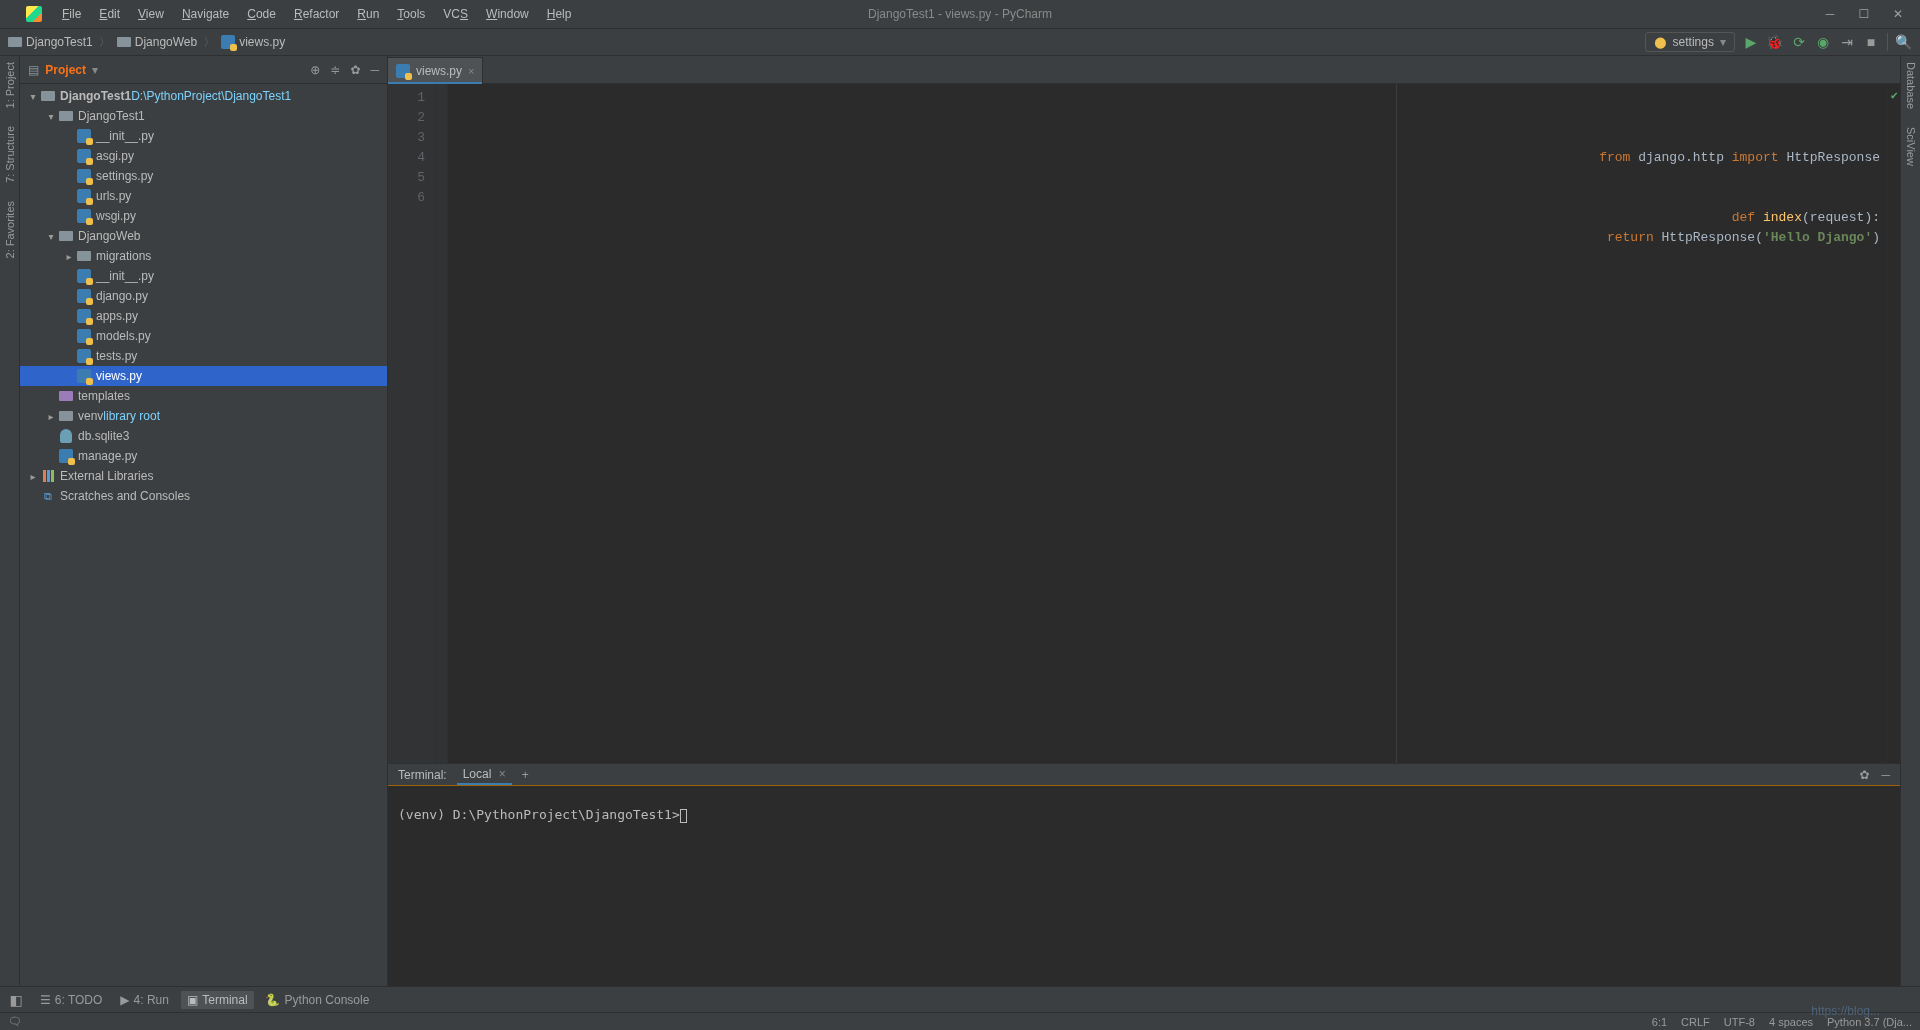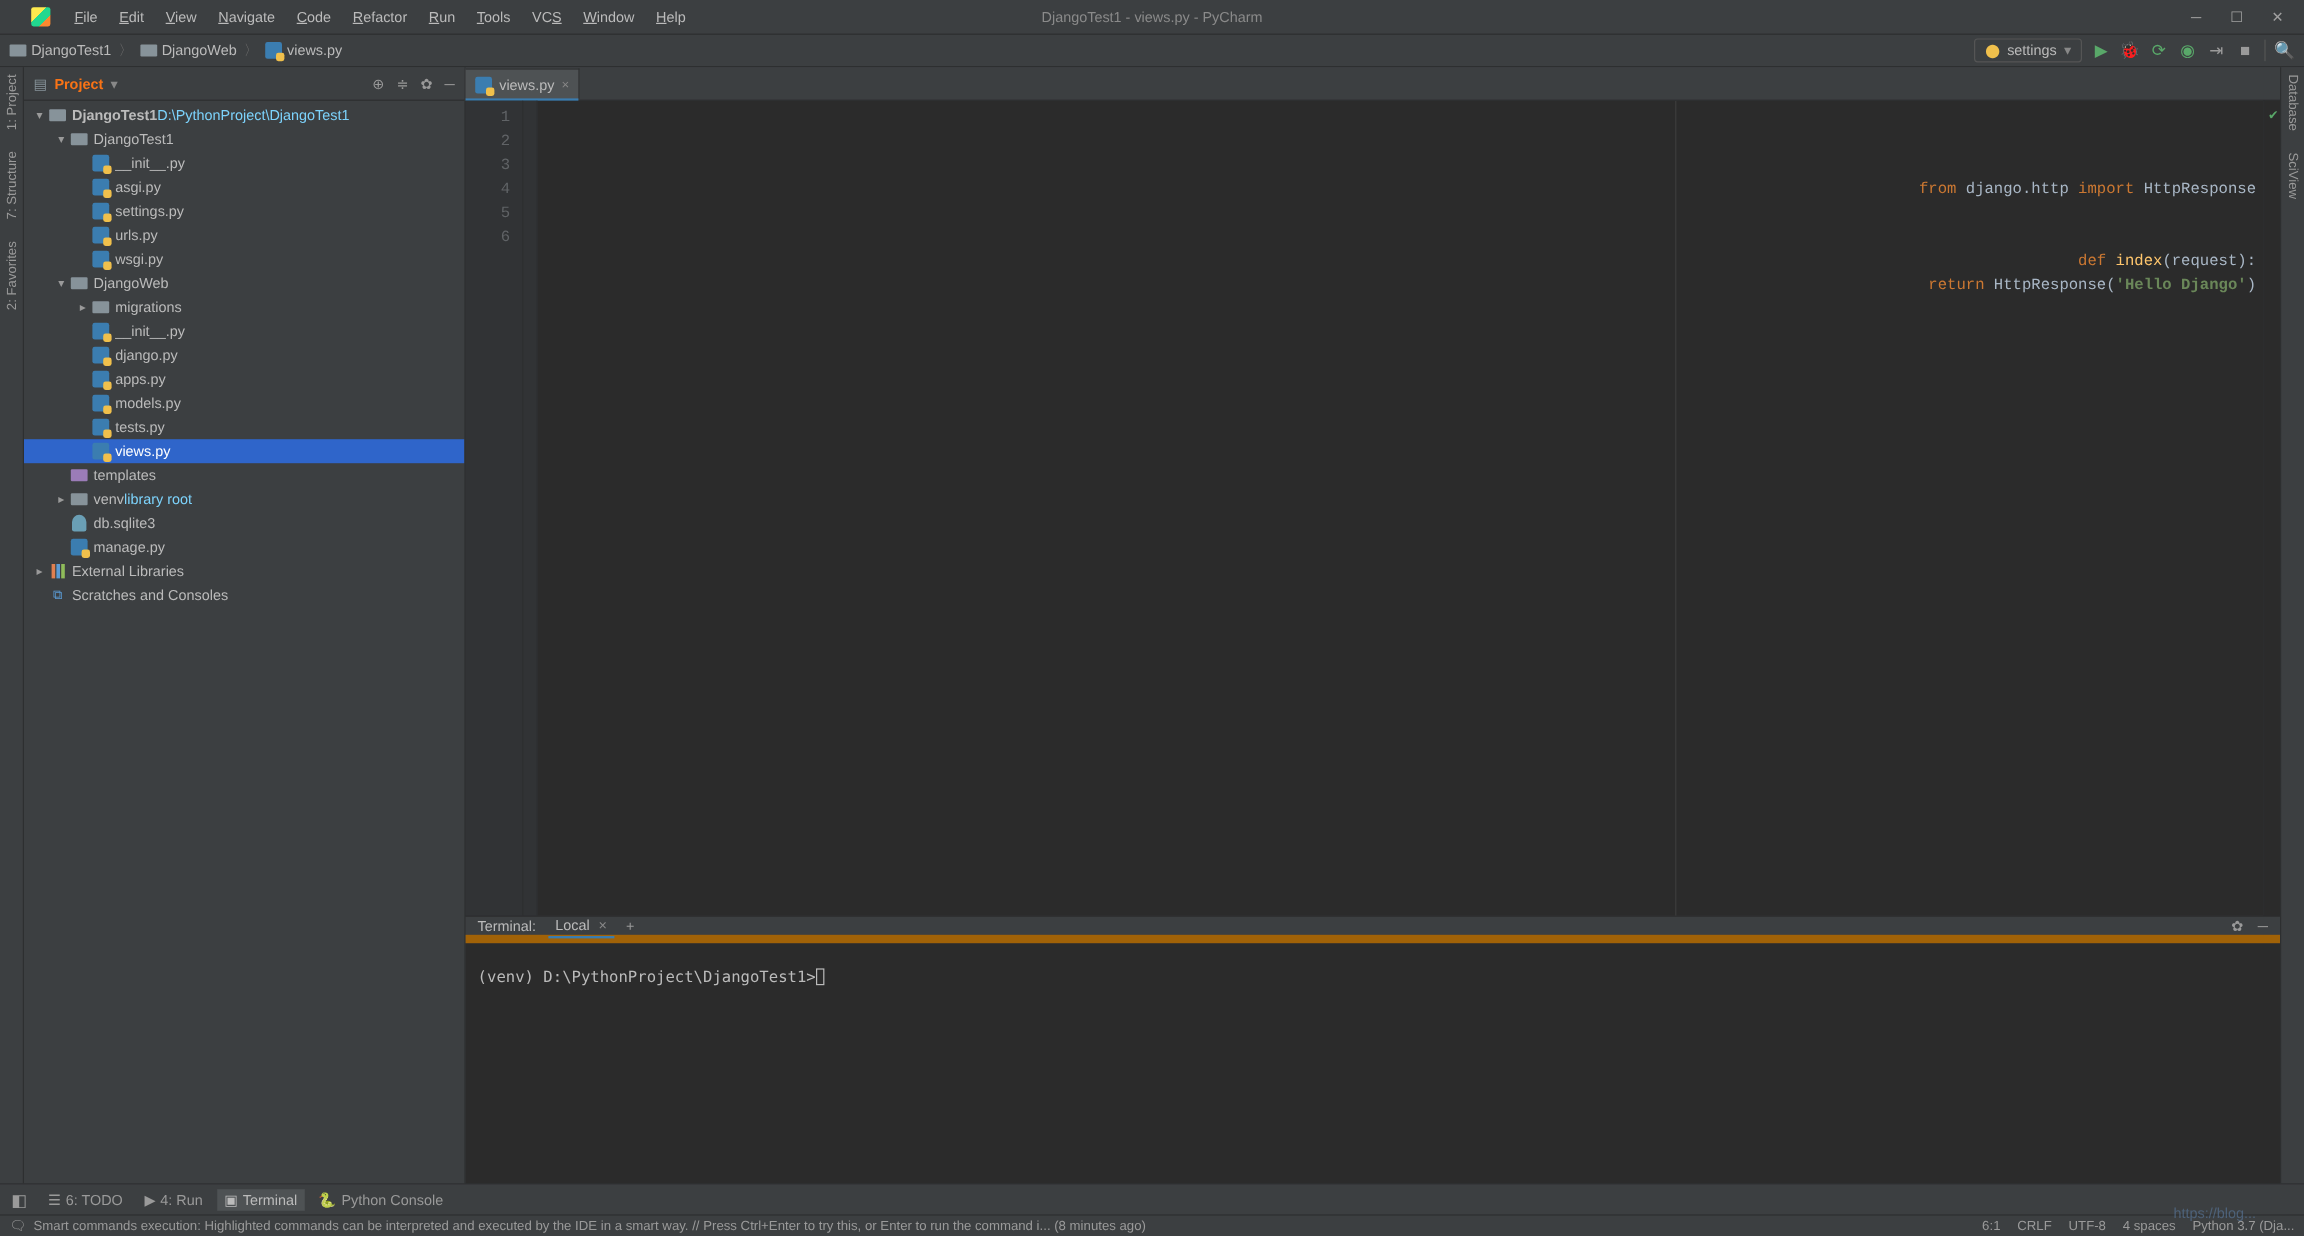--- a/index.html
+++ b/index.html
@@ -55,21 +55,21 @@
 .fold-col { width:12px; background:#313335; border-right:1px solid #2d2f30; }
 .code { flex:1; padding:4px 6px; line-height:20px; white-space:pre; color:#a9b7c6; position:relative;text-align:right; }
 .code .line { height:20px; }
 .kw { color:#cc7832; }
 .str { color:#6a8759;font-weight:bold; }
 .fn { color:#ffc66d; }
 .mark-col { width:14px; background:#2b2b2b; border-left:1px solid #2d2f30; position:relative; }
 .check { position:absolute; top:4px; right:2px; color:#59a869; font-size:12px; }
 .vline { position:absolute; top:0; bottom:0; width:1px; background:#3d3d3d; }
 .bottom-panel { background:#2b2b2b; border-top:1px solid #2d2f30; }
-.term-header { height:22px; background:#3c3f41; border-bottom:7px solid #a16207; display:flex; align-items:center; padding:0 10px; gap:10px; }
+.term-header { height:22px; background:#3c3f41; border-bottom:1px solid #a16207; display:flex; align-items:center; padding:0 10px; gap:10px; }
 .term-tab { padding:2px 6px; color:#bbb; position:relative; }
 .term-tab.active { border-bottom:2px solid #3b7db0; }
 .term-tools { margin-left:auto; display:flex; gap:12px; color:#9a9a9a; }
 .term-body { padding:6px 10px; font-family:"Consolas",monospace; font-size:13px; color:#bbbbbb; height:200px; }
 .term-body .hl { background:#2f5d3b; }
 .cursor-box { display:inline-block; width:7px; height:14px; border:1px solid #bbb; vertical-align:middle; }
 .bottom-bar { height:26px; background:#3c3f41; border-top:1px solid #2d2f30; display:flex; align-items:center; padding:0 8px; gap:6px; }
 .bb-item { display:flex; align-items:center; gap:4px; padding:2px 6px; color:#9a9a9a; }
 .bb-item.active { background:#4e5254; color:#bbbbbb; }
 .status-bar { height:18px; background:#3c3f41; border-top:1px solid #2d2f30; display:flex; align-items:center; padding:0 8px; font-size:11px; color:#9a9a9a; }
@@ -380,21 +380,20 @@
       <span>Terminal</span>
     </div>
     <div class="bb-item">
       <span>🐍</span>
       <span>Python Console</span>
     </div>
   </div>
 
 <div class="status-bar">
   <span style="margin-right:6px">🗨</span>
-  <span style="overflow:hidden;text-overflow:ellipsis;white-space:nowrap;max-width:1000px">Smart commands execution: Highlighted commands can be interpreted and executed by the IDE in a smart way. // Press Ctrl+Enter to try this, or Enter to run the command i... (8 minutes ago)</span>
   <div class="status-right" id="status-right-holder">
       <span>6:1</span>
       <span>CRLF</span>
       <span>UTF-8</span>
       <span>4 spaces</span>
       <span>Python 3.7 (Dja...</span>
     </div>
 </div>
 
 <div class="watermark">https://blog...</div>

